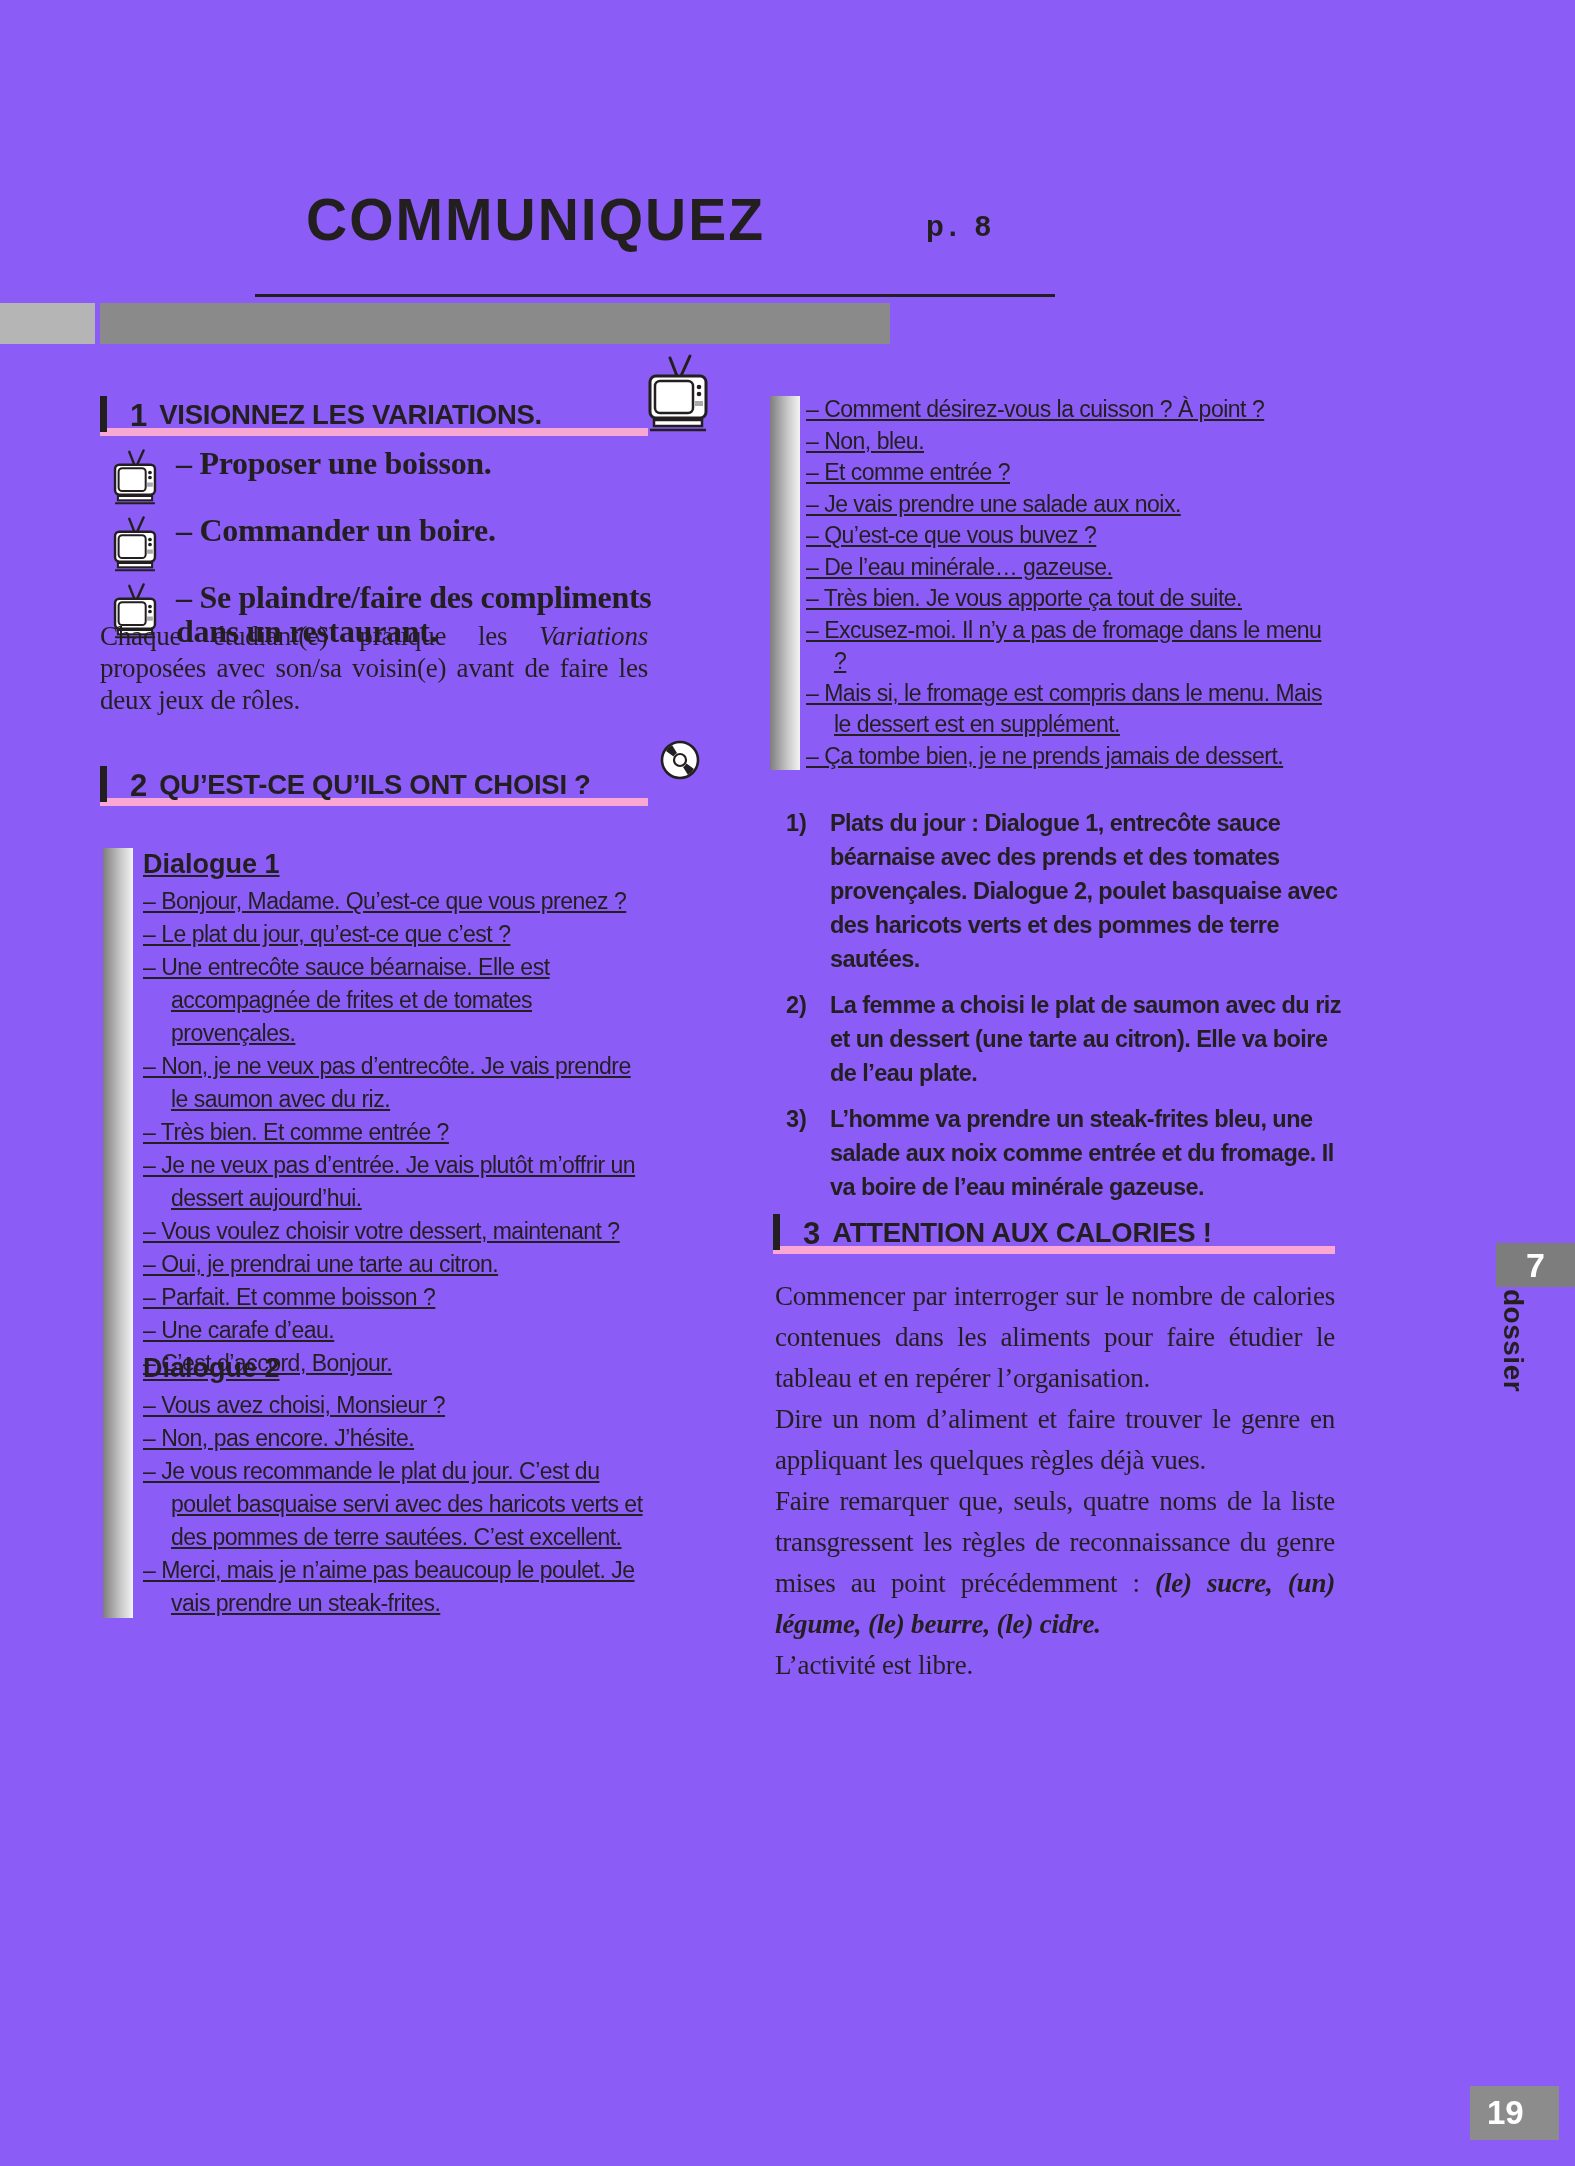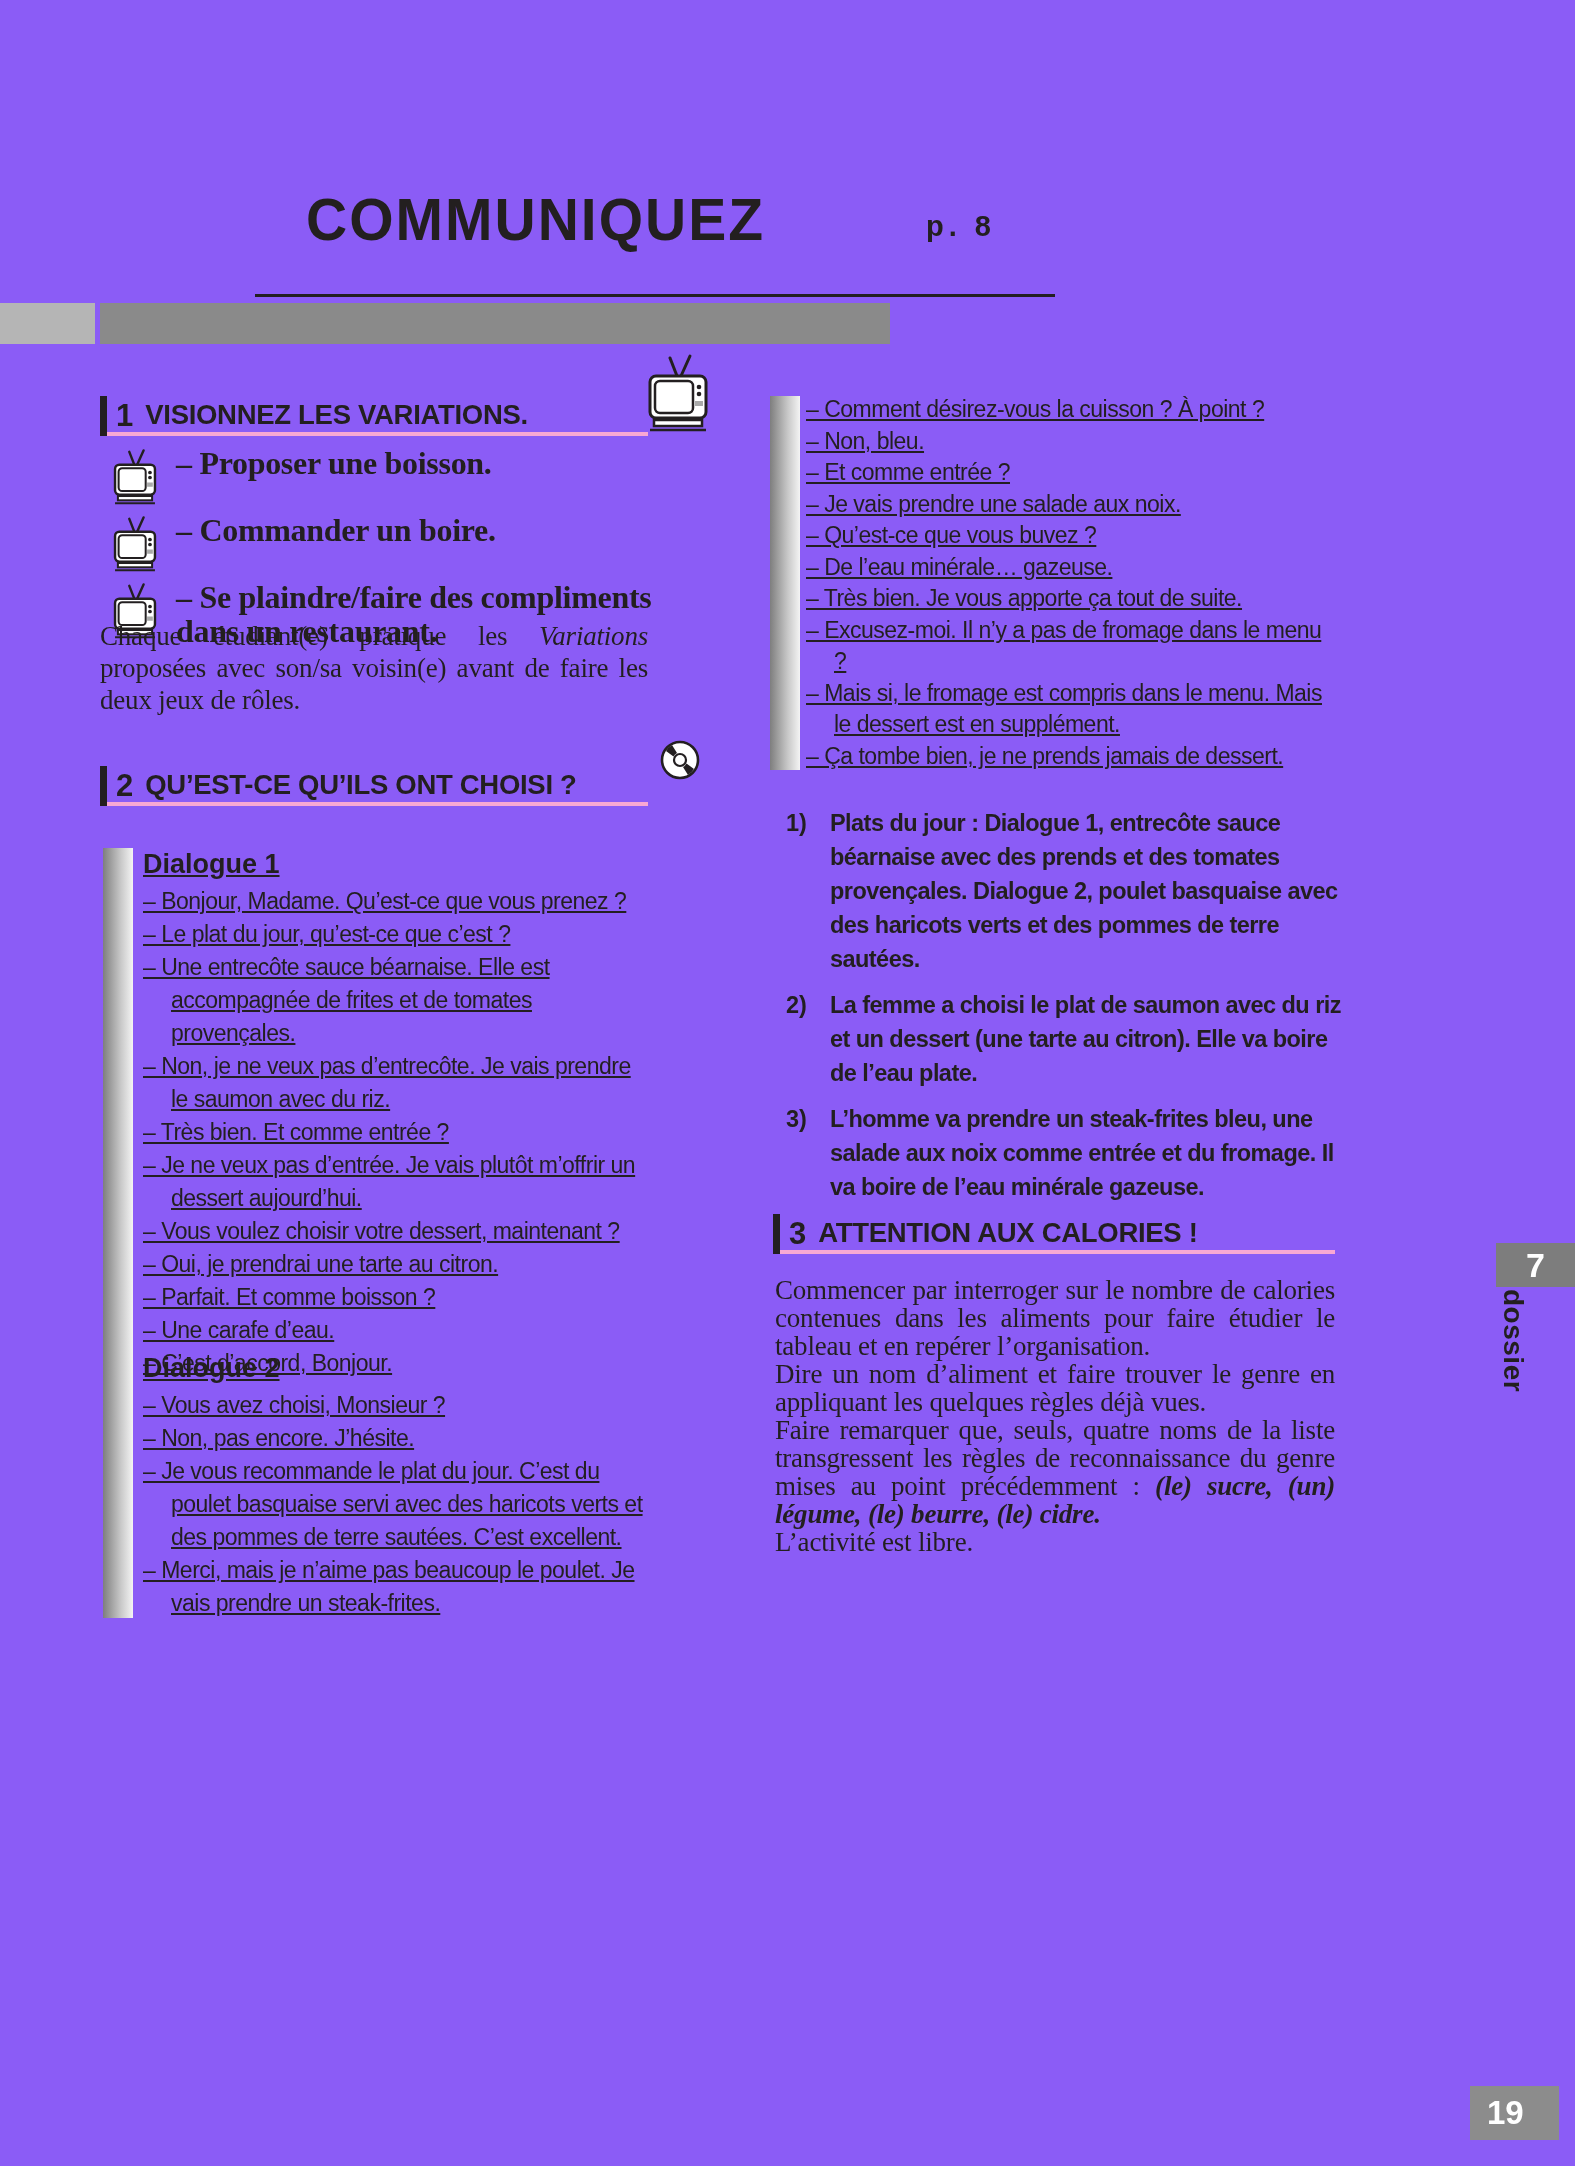--- a/index.html
+++ b/index.html
@@ -10,22 +10,22 @@
   .main-title{position:absolute;left:306px;top:184px;margin:0;
     font-size:57px;font-weight:bold;letter-spacing:2px;
     transform:scaleY(1.05);transform-origin:left top;white-space:nowrap;}
   .page-ref{position:absolute;left:926px;top:210px;font-size:29px;font-weight:bold;letter-spacing:5px;}
   .title-rule{position:absolute;left:255px;top:294px;width:800px;height:3px;background:#231f20;}
   .band{position:absolute;top:303px;height:41px;}
   .band-light{left:0;width:95px;background:#b5b5b5;}
   .band-dark{left:100px;width:790px;background:#8a8a8a;}
 
   
-  .sec-header{position:absolute;box-sizing:border-box;border-bottom:4px solid #f9a8d4;
-    padding-left:16px;white-space:nowrap;height:38px;}
+  .sec-header{position:absolute;box-sizing:border-box;border-bottom:8px solid #f9a8d4;
+    padding-left:30px;white-space:nowrap;height:38px;}
   .sec-header::before{content:"";position:absolute;left:0;top:-2px;bottom:-4px;width:7px;background:#231f20;}
   .sh1{left:100px;top:398px;width:548px;}
   .sh2{left:100px;top:768px;width:548px;}
   .sh3{left:773px;top:1216px;width:562px;}
   .sec-num{font-size:31px;font-weight:bold;margin-right:12px;vertical-align:-2px;}
   .sec-title{font-size:27.5px;font-weight:bold;letter-spacing:-0.3px;}
 
   .tv-big{position:absolute;left:646px;top:354px;}
   .cd{position:absolute;left:658px;top:738px;}
 
@@ -55,21 +55,21 @@
   .cont .dlg-line{line-height:31.5px;}
 
   
   .answers{position:absolute;left:786px;top:806px;width:560px;}
   .ans{display:flex;margin-bottom:12px;}
   .ans-num{flex:none;width:44px;font-weight:bold;font-size:23.5px;line-height:34px;}
   .ans-text{font-weight:bold;font-size:23.5px;line-height:34px;letter-spacing:-0.55px;}
 
   
   .teach{position:absolute;left:775px;top:1276px;width:560px;}
-  .serif-p{margin:0;font-family:"Liberation Serif",serif;font-size:27px;line-height:28px;
+  .serif-p{margin:0;font-family:"Liberation Serif",serif;font-size:27px;line-height:41px;
     text-align:justify;letter-spacing:-0.2px;}
   .serif-p em{font-style:italic;}
   .serif-p em.b{font-weight:bold;}
 
   
   .dossier-badge{position:absolute;left:1496px;top:1243px;width:79px;height:44px;background:#7d7d7d;
     display:flex;align-items:center;justify-content:center;color:#fff;font-size:34px;font-weight:bold;}
   .dossier-label{position:absolute;left:1497px;top:1289px;height:110px;
     writing-mode:vertical-rl;font-size:28px;font-weight:bold;letter-spacing:0.5px;}
   .page-badge{position:absolute;left:1470px;top:2086px;width:89px;height:54px;background:#8c8c8c;

